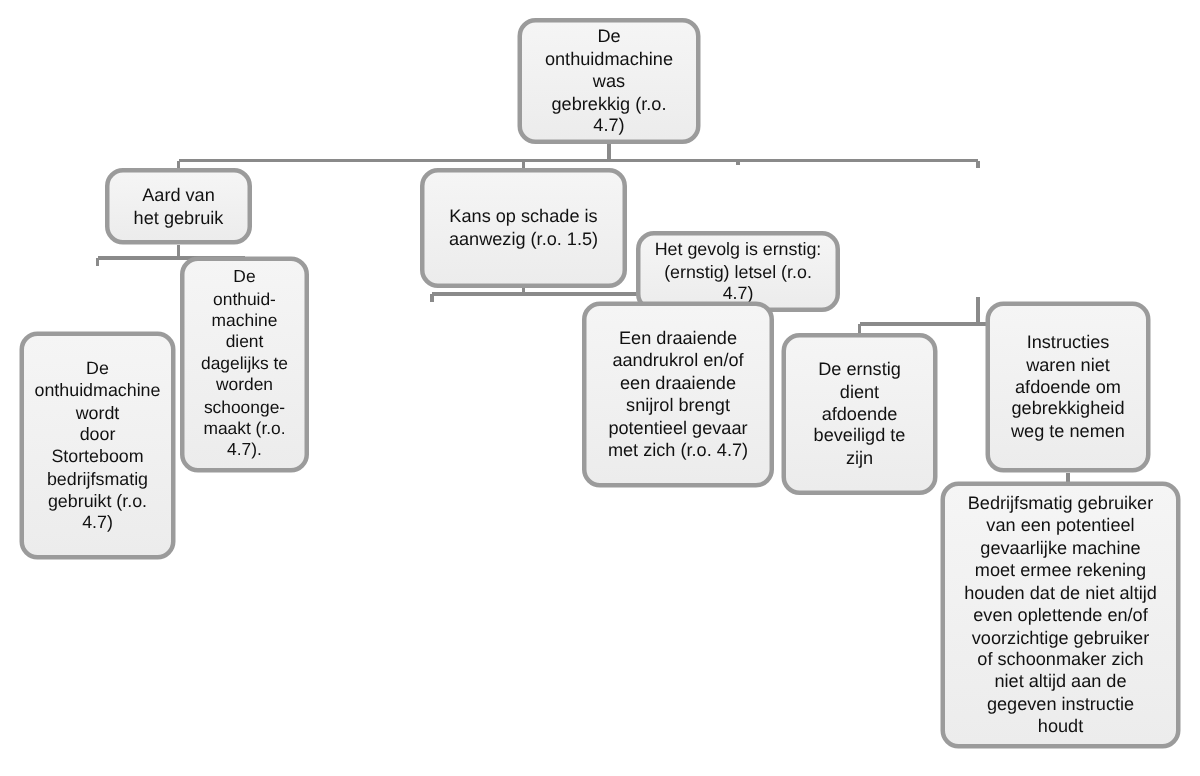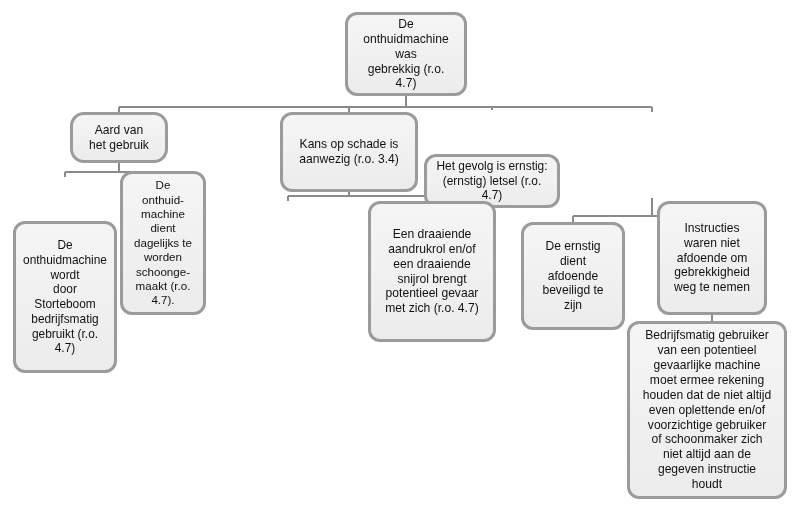--- a/index.html
+++ b/index.html
@@ -83,28 +83,28 @@
   </svg>
 
   <div class="node fs12" id="root-node" style="left:345px; top:12px; width:122px; height:84px;">
     <span class="txt">De
 onthuidmachine
 was
 gebrekkig (r.o.
 4.7)</span>
   </div>
 
-  <div class="node fs12" style="left:70px; top:112px; width:98px; height:51px;border-radius:14px;">
+  <div class="node fs12" style="left:70px; top:112px; width:98px; height:51px;">
     <span class="txt">Aard van
 het gebruik</span>
   </div>
 
   <div class="node fs12" style="left:280px; top:112px; width:138px; height:80px;">
     <span class="txt">Kans op schade is
-aanwezig (r.o. 3.4)</span>
+aanwezig (r.o. 1.5)</span>
   </div>
 
   <div class="node fs115" style="left:424px; top:110px; width:136px; height:54px;">
     <span class="txt">Het gevolg is ernstig:
 (ernstig) letsel (r.o.
 4.7)</span>
   </div>
 
 
   <div class="node fs115" style="left:13px; top:177px; width:104px; height:152px;">
@@ -124,21 +124,21 @@
 machine
 dient
 dagelijks te
 worden
 schoonge-
 maakt (r.o.
 4.7).</span>
   </div>
 
 
-  <div class="node fs12" style="left:368px; top:201px; width:128px; height:141px;">
+  <div class="node fs12" style="left:388px; top:201px; width:128px; height:124px;">
     <span class="txt">Een draaiende
 aandrukrol en/of
 een draaiende
 snijrol brengt
 potentieel gevaar
 met zich (r.o. 4.7)</span>
   </div>
 
   <div class="node fs12" style="left:521px; top:222px; width:104px; height:108px;">
     <span class="txt">De ernstig

